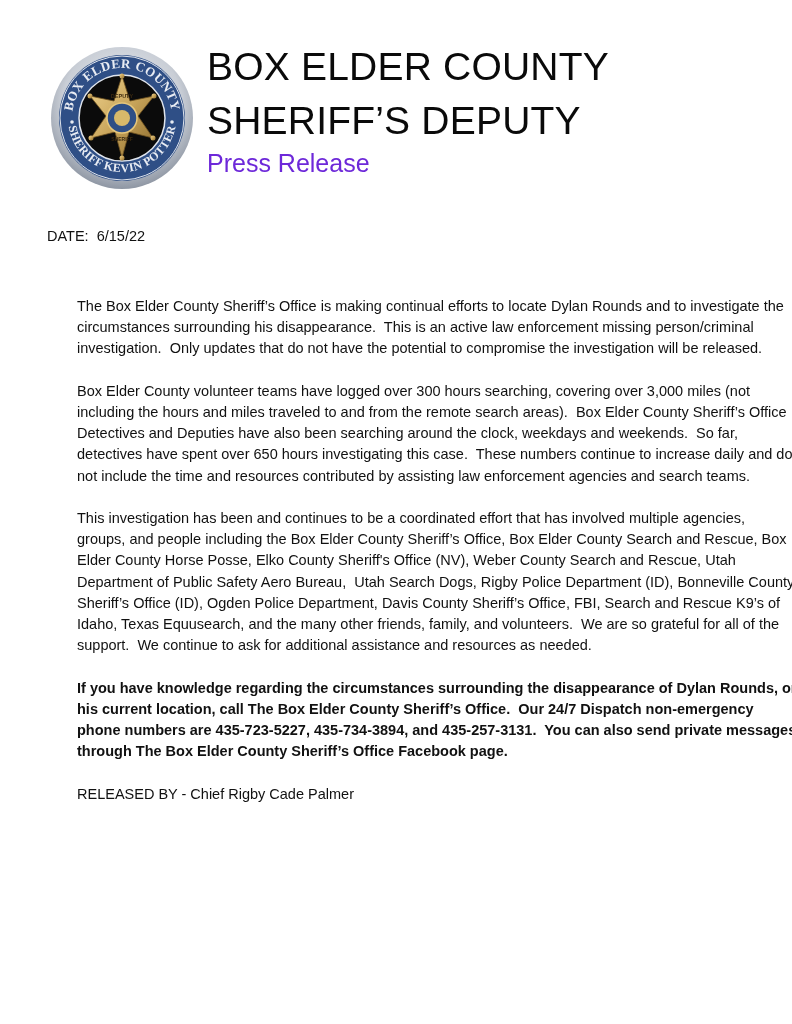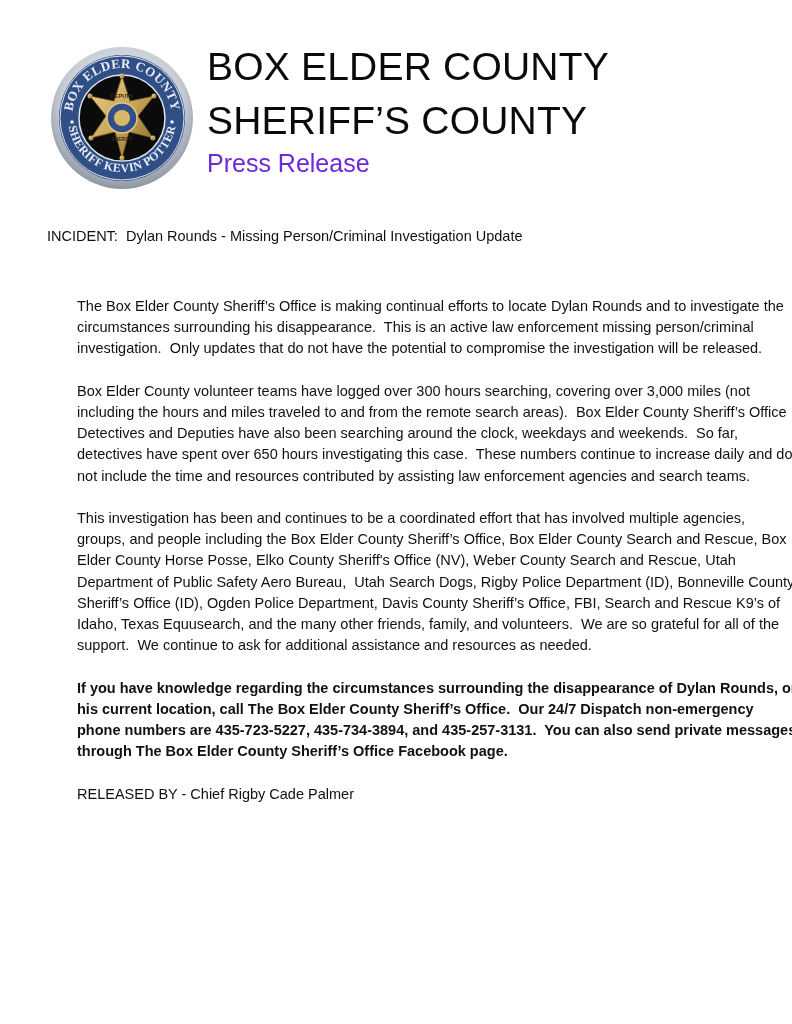--- a/index.html
+++ b/index.html
@@ -68,27 +68,27 @@
     <circle cx="40" cy="50" r="2.5" fill="url(#gold)"></circle>
     <circle cx="72" cy="72" r="15" fill="#2f4f86" stroke="#e6c77c" stroke-width="1.5"></circle>
     <circle cx="72" cy="72" r="8" fill="#d8b96a"></circle>
     <text x="72" y="52" font-family="Liberation Sans, sans-serif" font-size="5.5" font-weight="bold" fill="#3b2a10" text-anchor="middle">DEPUTY</text>
     <text x="72" y="95" font-family="Liberation Sans, sans-serif" font-size="5" font-weight="bold" fill="#3b2a10" text-anchor="middle">SHERIFF</text>
   </svg>
 </div>
 
 <div class="title">
   <div>BOX ELDER COUNTY</div>
-  <div>SHERIFF’S COUNTY</div>
+  <div>SHERIFF’S DEPUTY</div>
 </div>
 <div class="subtitle">Press Release</div>
 
 <div class="meta">
   <div>
-    <span>INCIDENT:</span>&nbsp;&nbsp;<span>Dylan Rounds - Missing Person/Criminal Investigation Update</span>
+    <span>DATE:</span>&nbsp;&nbsp;<span>6/15/22</span>
   </div>
 </div>
 
 <div class="body">
   <p style="white-space: pre-wrap;">The Box Elder County Sheriff’s Office is making continual efforts to locate Dylan Rounds and to investigate the circumstances surrounding his disappearance.  This is an active law enforcement missing person/criminal investigation.  Only updates that do not have the potential to compromise the investigation will be released.</p>
   <p style="white-space: pre-wrap;">Box Elder County volunteer teams have logged over 300 hours searching, covering over 3,000 miles (not including the hours and miles traveled to and from the remote search areas).  Box Elder County Sheriff’s Office Detectives and Deputies have also been searching around the clock, weekdays and weekends.  So far, detectives have spent over 650 hours investigating this case.  These numbers continue to increase daily and do not include the time and resources contributed by assisting law enforcement agencies and search teams.</p>
   <p style="white-space: pre-wrap;">This investigation has been and continues to be a coordinated effort that has involved multiple agencies, groups, and people including the Box Elder County Sheriff’s Office, Box Elder County Search and Rescue, Box Elder County Horse Posse, Elko County Sheriff's Office (NV), Weber County Search and Rescue, Utah Department of Public Safety Aero Bureau,  Utah Search Dogs, Rigby Police Department (ID), Bonneville County Sheriff’s Office (ID), Ogden Police Department, Davis County Sheriff’s Office, FBI, Search and Rescue K9’s of Idaho, Texas Equusearch, and the many other friends, family, and volunteers.  We are so grateful for all of the support.  We continue to ask for additional assistance and resources as needed.</p>
   <p style="white-space: pre-wrap; font-weight: bold;">If you have knowledge regarding the circumstances surrounding the disappearance of Dylan Rounds, or his current location, call The Box Elder County Sheriff’s Office.  Our 24/7 Dispatch non-emergency phone numbers are 435-723-5227, 435-734-3894, and 435-257-3131.  You can also send private messages through The Box Elder County Sheriff’s Office Facebook page.</p>
   <p class="released">RELEASED BY - Chief Rigby Cade Palmer</p>
 </div>

